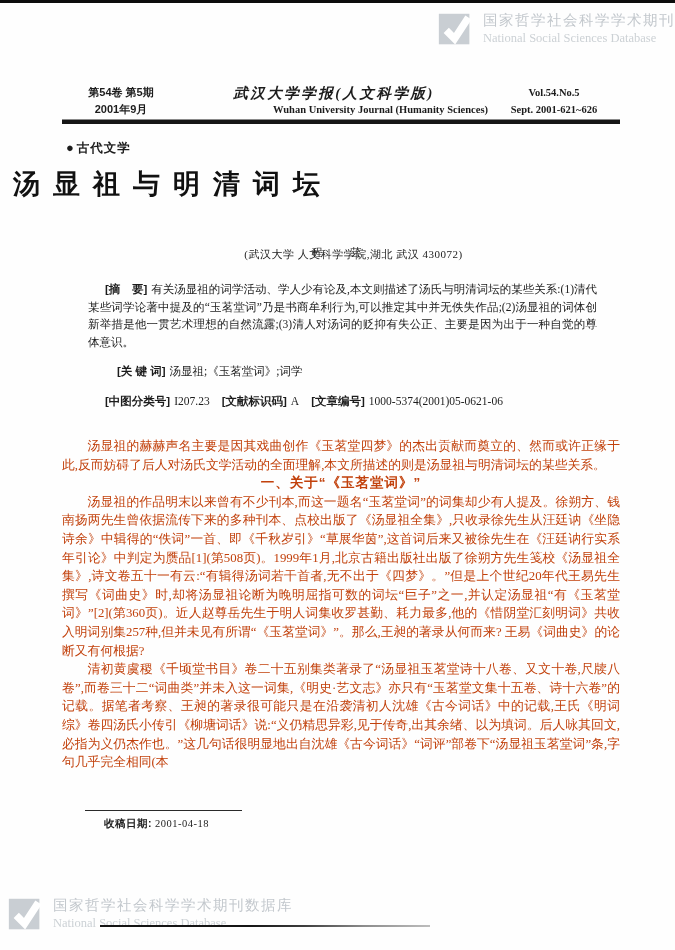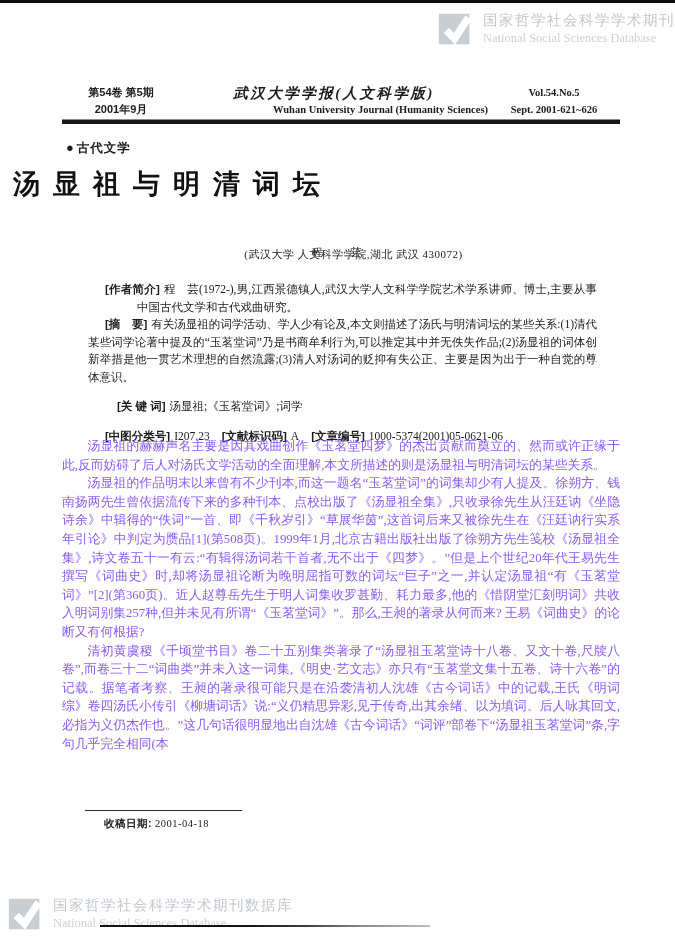--- a/index.html
+++ b/index.html
@@ -42,21 +42,21 @@
   .meta .label{font-family:"Liberation Sans","DejaVu Sans",sans-serif;font-weight:bold;margin-right:4px;}
   .meta-bio{padding-left:49px;text-indent:-32px;margin:0;}
   .meta-abs{text-indent:17px;margin:0;}
   .meta-kw{text-indent:17px;margin:12px;}
   .meta-clc{text-indent:17px;margin:0;white-space:nowrap;}
   .meta-clc .label{margin-left:6px;}
   .meta-clc .label:first-child{margin-left:0;}
   .meta-clc .val{margin-right:6px;}
 
   
-  .body-flow{position:absolute;top:437px;left:62px;width:558px;font-size:12.8px;line-height:18.6px;text-align:justify;color:#8b5cf6;}
+  .body-flow{position:absolute;top:437px;left:62px;width:558px;font-size:12.8px;line-height:18.6px;text-align:justify;color:#c2410c;}
   .body-flow p{margin:0;text-indent:2em;}
   .section-heading{margin:6px 0 4px 0;text-align:center;font-family:"Liberation Sans","DejaVu Sans",sans-serif;font-weight:bold;font-size:13.5px;text-indent:0 !important;letter-spacing:1px;}
 
   
   .footnote-rule{position:absolute;top:810px;left:85px;width:157px;height:1px;background:#2a2a2a;}
   .received{position:absolute;top:817px;left:104px;font-size:10.5px;letter-spacing:0.5px;color:#222;}
   .received .label{font-family:"Liberation Sans","DejaVu Sans",sans-serif;font-weight:bold;margin-right:3px;}
   .artifact-line{position:absolute;top:925px;left:100px;width:330px;height:2px;
     background:linear-gradient(to right,#141414,#141414 45%,#3d3d3d 62%,#8c8c8c 80%,#bdbdbd);}
 </style>
@@ -93,28 +93,28 @@
 <div class="header-rule"></div>
 
 <div class="category">
   <span class="bullet">●</span><span>古代文学</span>
 </div>
 <div class="page-title">汤显祖与明清词坛</div>
 <div class="author-name">程　　芸</div>
 <div class="affiliation">(武汉大学 人文科学学院,湖北 武汉 430072)</div>
 
 <div class="meta">
-  <p class="meta-bio"><span class="label">[作者简介]</span><span>程　芸(1972-),男,江西景德镇人,武汉大学人文科学学院艺术学系讲师、博士,主要从事中国古代文学和古代戏曲研究。</span></p>
   <p class="meta-abs"><span class="label">[摘　要]</span><span>有关汤显祖的词学活动、学人少有论及,本文则描述了汤氏与明清词坛的某些关系:(1)清代某些词学论著中提及的“玉茗堂词”乃是书商牟利行为,可以推定其中并无佚失作品;(2)汤显祖的词体创新举措是他一贯艺术理想的自然流露;(3)清人对汤词的贬抑有失公正、主要是因为出于一种自觉的尊体意识。</span></p>
   <p class="meta-kw"><span class="label">[关 键 词]</span><span>汤显祖;《玉茗堂词》;词学</span></p>
   <p class="meta-clc"><span class="label">[中图分类号]</span><span class="val">I207.23</span><span class="label">[文献标识码]</span><span class="val">A</span><span class="label">[文章编号]</span><span class="val">1000-5374(2001)05-0621-06</span></p>
 </div>
 
 <div class="body-flow">
   <p>汤显祖的赫赫声名主要是因其戏曲创作《玉茗堂四梦》的杰出贡献而奠立的、然而或许正缘于此,反而妨碍了后人对汤氏文学活动的全面理解,本文所描述的则是汤显祖与明清词坛的某些关系。</p>
+  <p class="section-heading">一、关于“《玉茗堂词》”</p>
   <p>汤显祖的作品明末以来曾有不少刊本,而这一题名“玉茗堂词”的词集却少有人提及。徐朔方、钱南扬两先生曾依据流传下来的多种刊本、点校出版了《汤显祖全集》,只收录徐先生从汪廷讷《坐隐诗余》中辑得的“佚词”一首、即《千秋岁引》“草展华茵”,这首词后来又被徐先生在《汪廷讷行实系年引论》中判定为赝品[1](第508页)。1999年1月,北京古籍出版社出版了徐朔方先生笺校《汤显祖全集》,诗文卷五十一有云:“有辑得汤词若干首者,无不出于《四梦》。”但是上个世纪20年代王易先生撰写《词曲史》时,却将汤显祖论断为晚明屈指可数的词坛“巨子”之一,并认定汤显祖“有《玉茗堂词》”[2](第360页)。近人赵尊岳先生于明人词集收罗甚勤、耗力最多,他的《惜阴堂汇刻明词》共收入明词别集257种,但并未见有所谓“《玉茗堂词》”。那么,王昶的著录从何而来? 王易《词曲史》的论断又有何根据?</p>
   <p>清初黄虞稷《千顷堂书目》卷二十五别集类著录了“汤显祖玉茗堂诗十八卷、又文十卷,尺牍八卷”,而卷三十二“词曲类”并未入这一词集,《明史·艺文志》亦只有“玉茗堂文集十五卷、诗十六卷”的记载。据笔者考察、王昶的著录很可能只是在沿袭清初人沈雄《古今词话》中的记载,王氏《明词综》卷四汤氏小传引《柳塘词话》说:“义仍精思异彩,见于传奇,出其余绪、以为填词。后人咏其回文,必指为义仍杰作也。”这几句话很明显地出自沈雄《古今词话》“词评”部卷下“汤显祖玉茗堂词”条,字句几乎完全相同(本</p>
 </div>
 
 <div class="footnote-rule"></div>
 <div class="received">
   <span class="label">收稿日期:</span><span>2001-04-18</span>
 </div>
 
 <div class="watermark wm-bottom">

